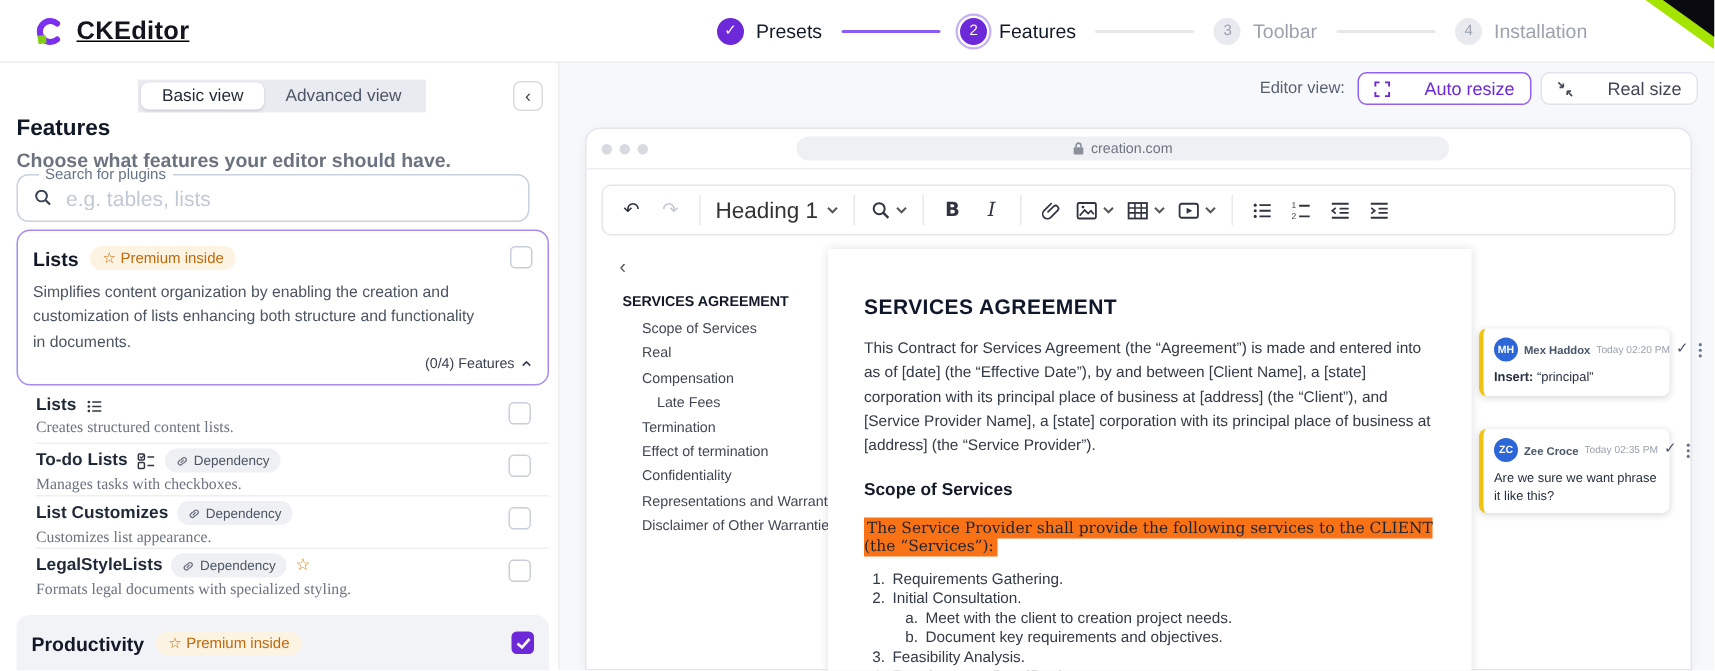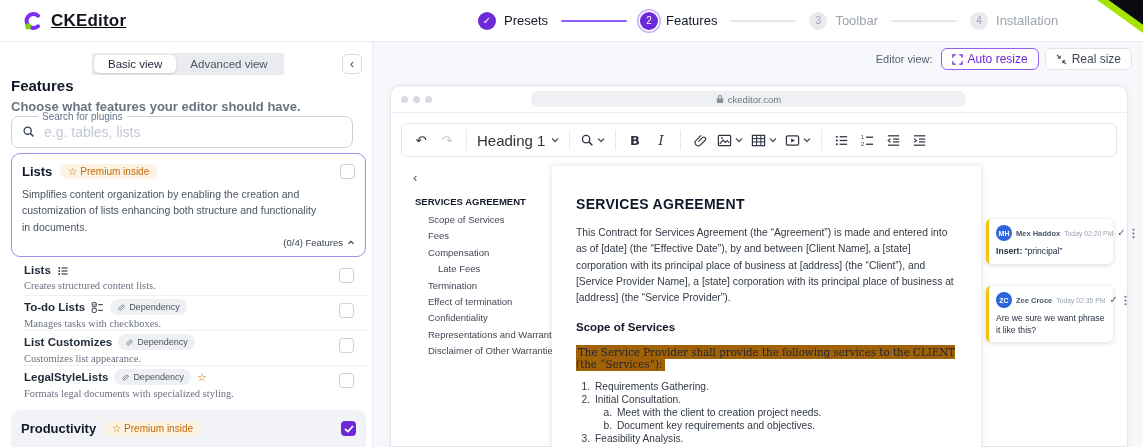--- a/index.html
+++ b/index.html
@@ -35,21 +35,21 @@
   .seg{font-size:11.5px;color:#4b5563;padding:1px 14px;border-radius:5px;cursor:pointer;line-height:16px;}
   .seg.active{background:#fff;color:#1f2937;box-shadow:0 1px 2px rgba(0,0,0,.14);}
   .collapse-btn{position:absolute;left:342px;top:13px;width:20px;height:20px;border:1px solid #d7dbe2;
                 border-radius:5px;background:#fff;color:#374151;font-size:12px;line-height:18px;
                 text-align:center;padding:0;cursor:pointer;}
   .sb-title{position:absolute;left:11px;top:36px;margin:0;font-size:15px;font-weight:bold;color:#111827;}
   .sb-subtitle{position:absolute;left:11px;top:58px;margin:0;font-size:13px;color:#6b7280;font-weight:bold;}
   .search-box{position:absolute;left:11px;top:70px;width:342px;height:37px;margin:0;
               border:1px solid #c9d2dd;border-radius:8px;padding:0 0 0 10px;box-sizing:border-box;
               display:flex;align-items:center;gap:7px;}
-  .search-box legend{font-size:10px;color:#64748b;padding:0 4px;margin-left:16px;}
+  .search-box legend{font-size:10px;color:#64748b;padding:0 4px;margin-left:4px;}
   .search-box input{border:none;outline:none;font-size:14px;color:#334155;width:270px;background:transparent;
                     font-family:"Liberation Sans",sans-serif;margin-top:-6px;}
   .search-box input::placeholder{color:#c2c9d6;}
   .search-icon-wrap{margin-top:-6px;display:flex;}
 
   .badge{display:inline-flex;align-items:center;gap:3px;background:#fcf3e2;color:#c2690b;
          font-size:10px;padding:2px 8px;border-radius:10px;white-space:nowrap;}
   .cb{width:15px;height:15px;border:1.5px solid #c8cfda;border-radius:3.5px;background:#fff;
       box-sizing:border-box;cursor:pointer;}
   .cb.checked{background:#6d28d9;border-color:#6d28d9;display:flex;align-items:center;justify-content:center;}
@@ -74,21 +74,21 @@
   .sf-star{color:#d97706;font-size:11px;font-weight:normal;}
 
   .prod-card{position:absolute;left:11px;top:369px;width:355px;height:90px;box-sizing:border-box;
              background:#f2f3f7;border-radius:9px;padding:11px 10px;}
   .prod-card .cb{position:absolute;right:10px;top:11px;}
 
   
   #main{position:absolute;left:372px;top:41px;right:0;bottom:0;background:#f7f8fb;}
   .editor-view-bar{position:absolute;right:11px;top:7px;display:flex;align-items:center;gap:6px;}
   .ev-label{font-size:11px;color:#556070;margin-right:2px;}
-  .ev-btn{display:flex;align-items:center;gap:5px;height:22px;padding:0 10px;border-radius:6px;
+  .ev-btn{display:flex;align-items:center;gap:23px;height:22px;padding:0 10px;border-radius:6px;
           background:#fff;font-size:12px;cursor:pointer;font-family:"Liberation Sans",sans-serif;}
   .ev-btn.auto{border:1.5px solid #9061f0;color:#6d28d9;}
   .ev-btn.real{border:1px solid #e1e4ea;color:#3f4756;}
 
   #browser{position:absolute;left:18px;top:44px;width:738px;height:362px;background:#fff;
            border:1px solid #e3e6ec;border-radius:10px 10px 0 0;box-sizing:border-box;
            box-shadow:0 2px 8px rgba(15,15,40,.05);}
   .chrome{position:relative;height:26px;border-bottom:1px solid #edeef2;display:flex;align-items:center;padding:0 10px;}
   .dot{width:7px;height:7px;border-radius:50%;background:#d7dae0;margin-right:5px;}
   .address{position:absolute;left:140px;top:5px;width:435px;height:16px;background:#eef0f4;border-radius:8px;
@@ -112,21 +112,21 @@
   #toc-list{position:absolute;left:24px;top:126px;width:135px;}
   .toc-item{font-size:9.5px;color:#3f4754;line-height:16.4px;padding-left:13px;cursor:pointer;white-space:nowrap;}
   .toc-item.lvl2{padding-left:23px;}
 
   .page{position:absolute;left:161px;top:80px;width:429px;height:282px;background:#fff;
         box-shadow:0 0 6px rgba(30,30,60,.14);box-sizing:border-box;padding:30px 24px 0 24px;overflow:hidden;}
   .doc-title{margin:0;font-size:14px;font-weight:bold;color:#0f172a;letter-spacing:.3px;}
   .doc-intro{margin:13px 0 0 0;font-size:10.3px;line-height:1.58;color:#313a46;}
   .doc-h3{margin:15px 0 0 0;font-size:11.5px;font-weight:bold;color:#111827;}
   .doc-hl{margin-top:13px;font-family:"DejaVu Serif",serif;font-size:10.3px;color:#1f2430;}
-  .doc-hl span{background:#a16207;padding:1px 2px;}
+  .doc-hl span{background:#f97316;padding:1px 2px;}
   #doc-list{margin-top:11px;}
   .ol-row{display:flex;font-size:10.2px;color:#313a46;line-height:12.9px;}
   .ol-row .mk{width:14px;text-align:right;margin-right:5px;flex:0 0 auto;}
   .ol-row.lvl2{margin-left:22px;}
 
   
   .comment-card{position:absolute;left:595px;width:127px;background:#fff;border-radius:5px;
                 border-left:3px solid #f2c40f;box-shadow:0 1px 5px rgba(20,20,40,.16);
                 padding:6px 7px;box-sizing:border-box;cursor:pointer;}
   .comment-card.c0{top:133px;}
@@ -331,21 +331,21 @@
         <span class="dot"></span>
         <span class="dot"></span>
         <span class="dot"></span>
         <div class="address">
           <span>
             <svg width="8" height="10" viewBox="0 0 10 12">
                 <rect x="1" y="5" width="8" height="6" rx="1" fill="#8a909b"></rect>
                 <path d="M3 5 V3.5 a2 2 0 0 1 4 0 V5" fill="none" stroke="#8a909b" stroke-width="1.3"></path>
               </svg>
           </span>
-          <span>ckeditor.com</span>
+          <span>creation.com</span>
         </div>
       </div>
 
       <div id="ed-toolbar">
           <button class="tb-btn">
             <span>↶</span>
           </button>
           <button class="tb-btn disabled">
             <span>↷</span>
           </button>
@@ -476,21 +476,21 @@
             </span>
           </button>
         </div>
 
       <button class="toc-collapse">
         <span>‹</span>
       </button>
       <div class="toc-title">SERVICES AGREEMENT</div>
       <div id="toc-list">
           <div class="toc-item">Scope of Services</div>
-          <div class="toc-item">Fees</div>
+          <div class="toc-item">Real</div>
           <div class="toc-item">Compensation</div>
           <div class="toc-item lvl2">Late Fees</div>
           <div class="toc-item">Termination</div>
           <div class="toc-item">Effect of termination</div>
           <div class="toc-item">Confidentiality</div>
           <div class="toc-item">Representations and Warranties</div>
           <div class="toc-item">Disclaimer of Other Warranties</div>
         </div>
 
       <div class="page">

